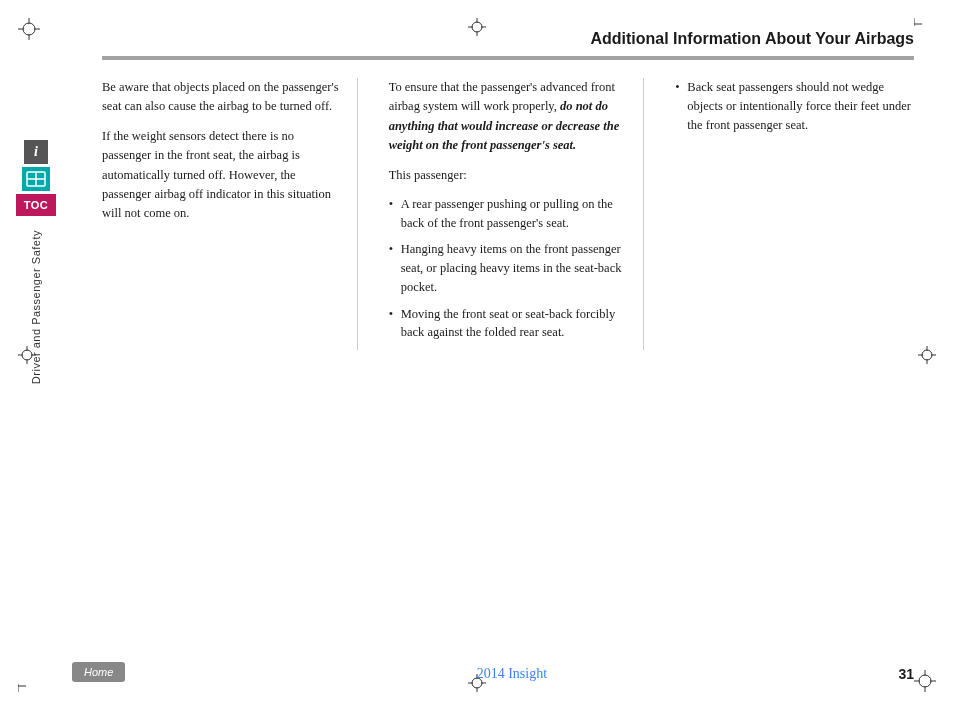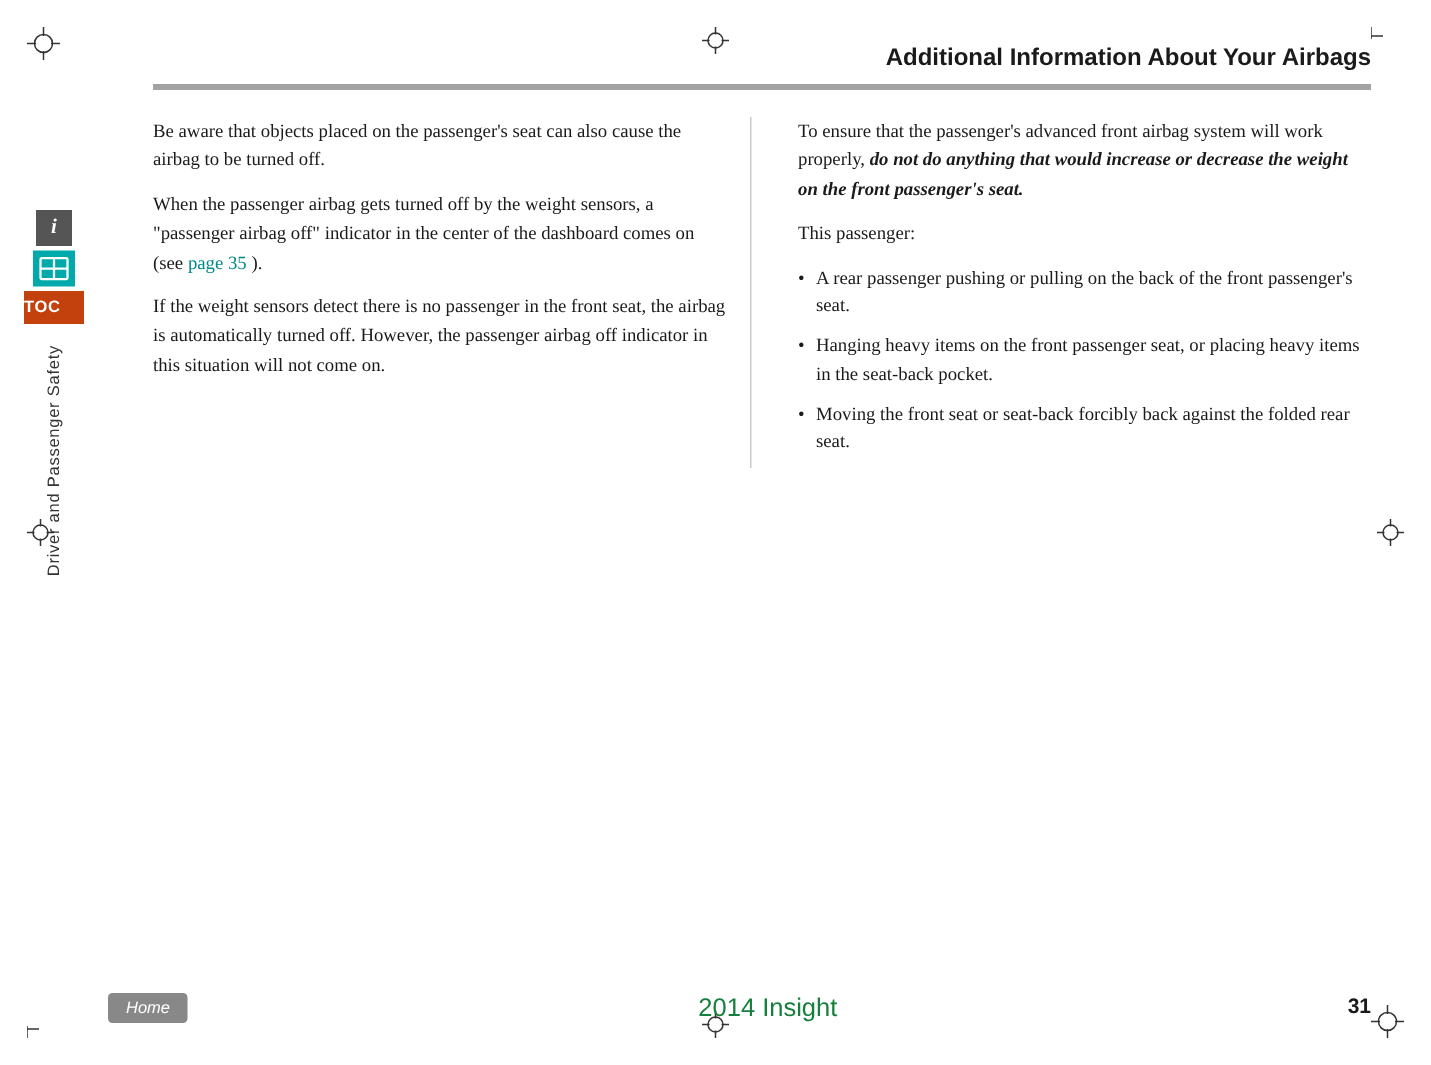--- a/index.html
+++ b/index.html
@@ -88,25 +88,25 @@
       height: 24px;
       background: #00aaaa;
       display: flex;
       align-items: center;
       justify-content: center;
     }
 
     .icon-toc {
       width: 40px;
       height: 22px;
-      background: #c2410c;
+      background: #be185d;
       color: #fff;
       display: flex;
       align-items: center;
-      justify-content: flex-start;
+      justify-content: center;
       font-size: 11px;
       font-weight: bold;
       font-family: Arial, sans-serif;
       letter-spacing: 0.5px;
     }
 
     .sidebar-label {
       writing-mode: vertical-rl;
       transform: rotate(180deg);
       font-size: 11px;
@@ -196,38 +196,38 @@
       text-decoration: none;
     }
 
     
     .footer {
       position: absolute;
       bottom: 28px;
       left: 72px;
       right: 40px;
       display: flex;
-      align-items: flex-start;
+      align-items: flex-end;
       justify-content: space-between;
     }
 
     .home-btn {
       background: #888;
       color: #fff;
       padding: 4px 12px;
       font-size: 11px;
       font-family: Arial, sans-serif;
       border-radius: 3px;
       font-style: italic;
     }
 
     .footer-title {
-      color: #15803d;
-      font-size: 17px;
-      font-family: Liberation Sans, sans-serif;
+      color: #3b82f6;
+      font-size: 14px;
+      font-family: Liberation Serif, serif;
     }
 
     .page-number {
       font-size: 14px;
       font-weight: bold;
       font-family: Arial, sans-serif;
     }
 
     
     .circle-reg {
@@ -337,34 +337,38 @@
   </div>
 
   <div class="content">
 
     <div class="page-title">Additional Information About Your Airbags</div>
 
     <div class="columns">
 
       <div class="col">
         <p>Be aware that objects placed on the passenger's seat can also cause the airbag to be turned off.</p>
-        <p>When the passenger airbag gets turned off by the weight sensors, a "passenger airbag off" indicator in the center of the dashboard comes on (see <a href="#" class="page-link">page 35</a> ).</p>
         <p>If the weight sensors detect there is no passenger in the front seat, the airbag is automatically turned off. However, the passenger airbag off indicator in this situation will not come on.</p>
       </div>
 
       <div class="col">
         <p>To ensure that the passenger's advanced front airbag system will work properly, <span class="italic-bold">do not do anything that would increase or decrease the weight on the front passenger's seat.</span></p>
         <p>This passenger:</p>
         <ul>
           <li>A rear passenger pushing or pulling on the back of the front passenger's seat.</li>
           <li>Hanging heavy items on the front passenger seat, or placing heavy items in the seat-back pocket.</li>
           <li>Moving the front seat or seat-back forcibly back against the folded rear seat.</li>
         </ul>
       </div>
 
+      <div class="col">
+        <ul>
+          <li>Back seat passengers should not wedge objects or intentionally force their feet under the front passenger seat.</li>
+        </ul>
+      </div>
 
     </div>
   </div>
 
   <div class="footer">
     <div class="home-btn">Home</div>
     <div class="footer-title">2014 Insight</div>
     <div class="page-number">31</div>
   </div>
 

